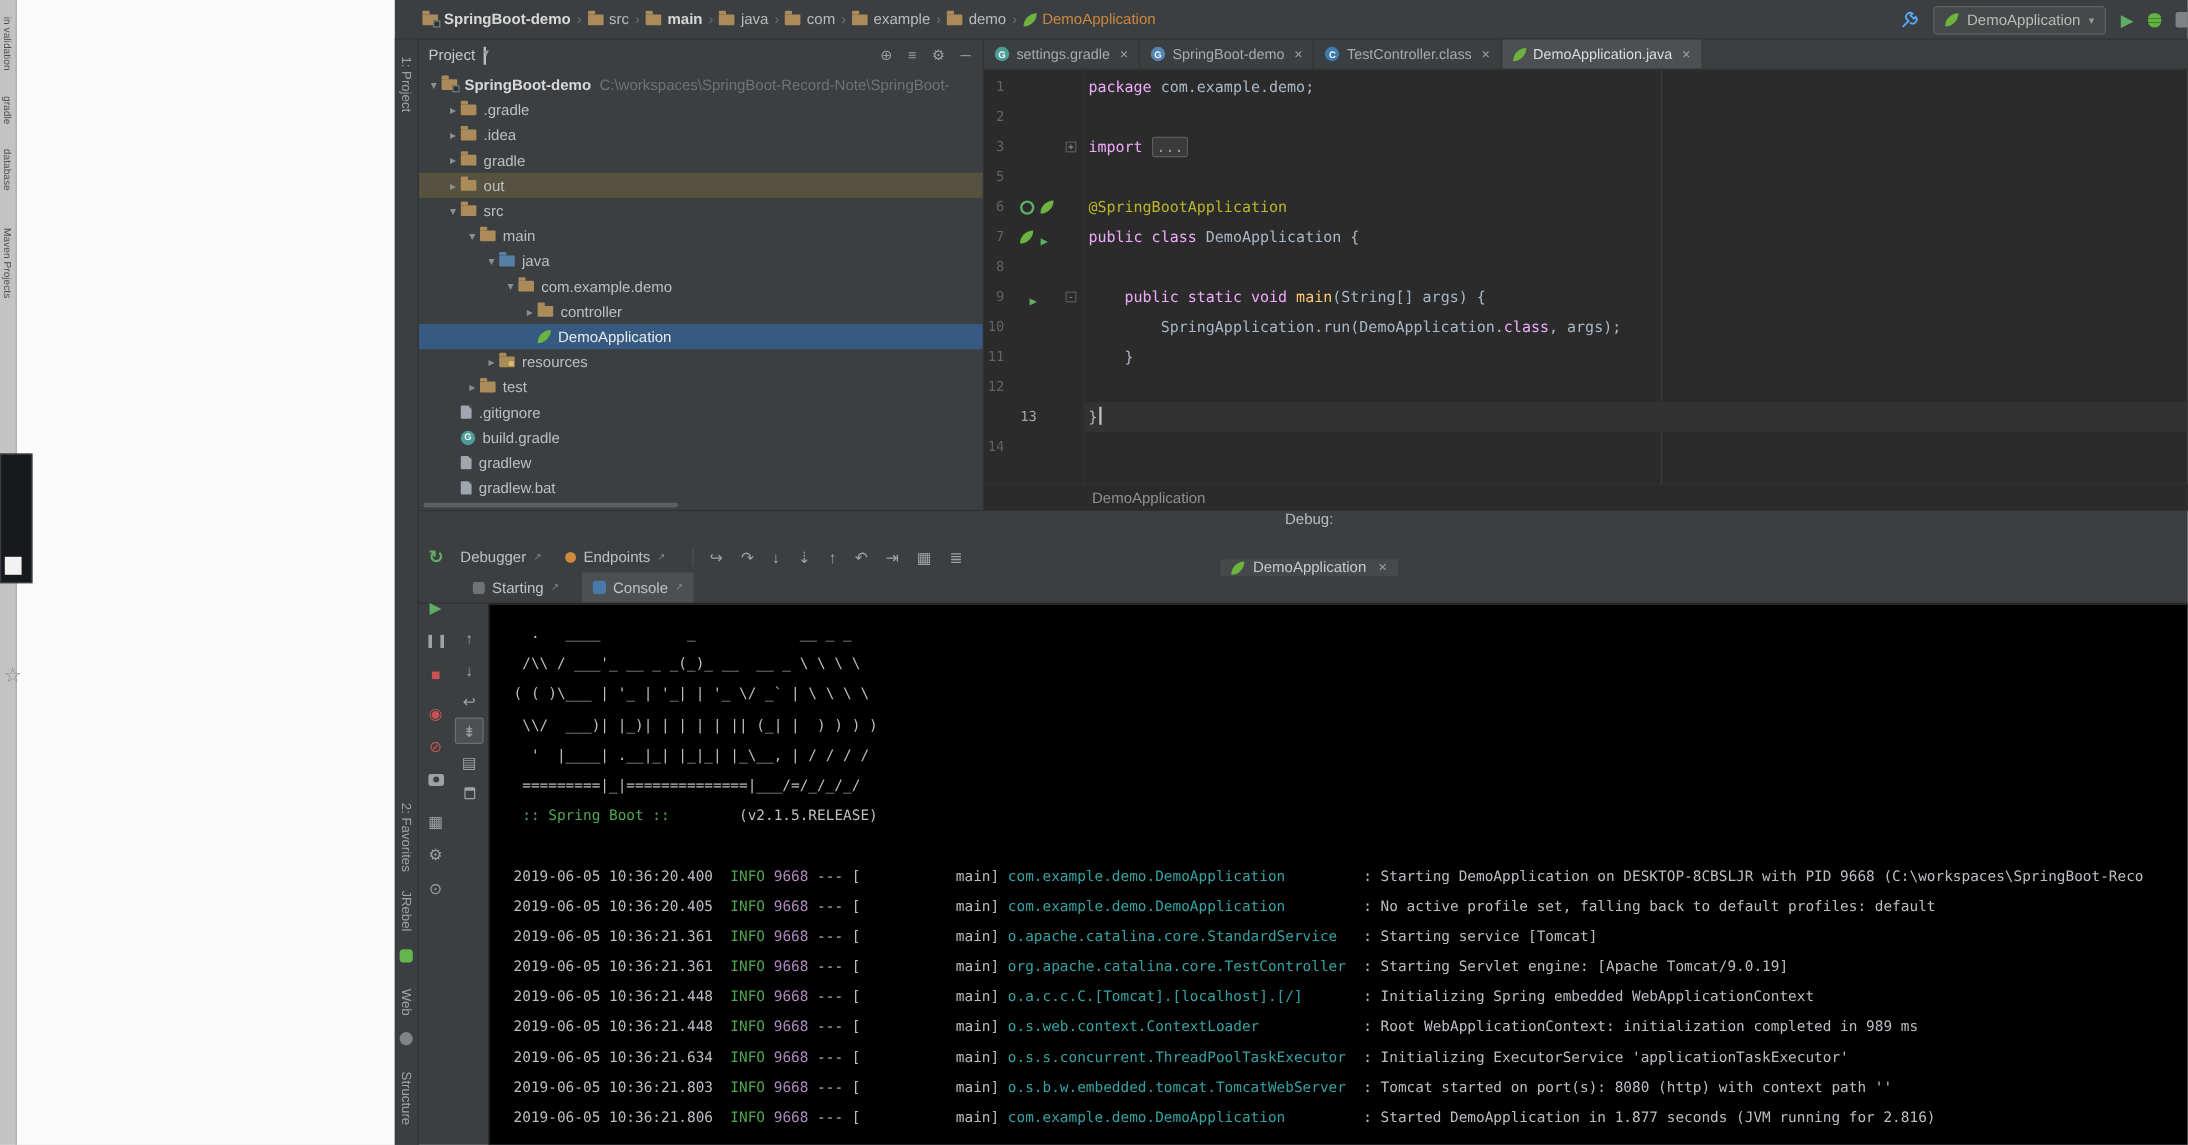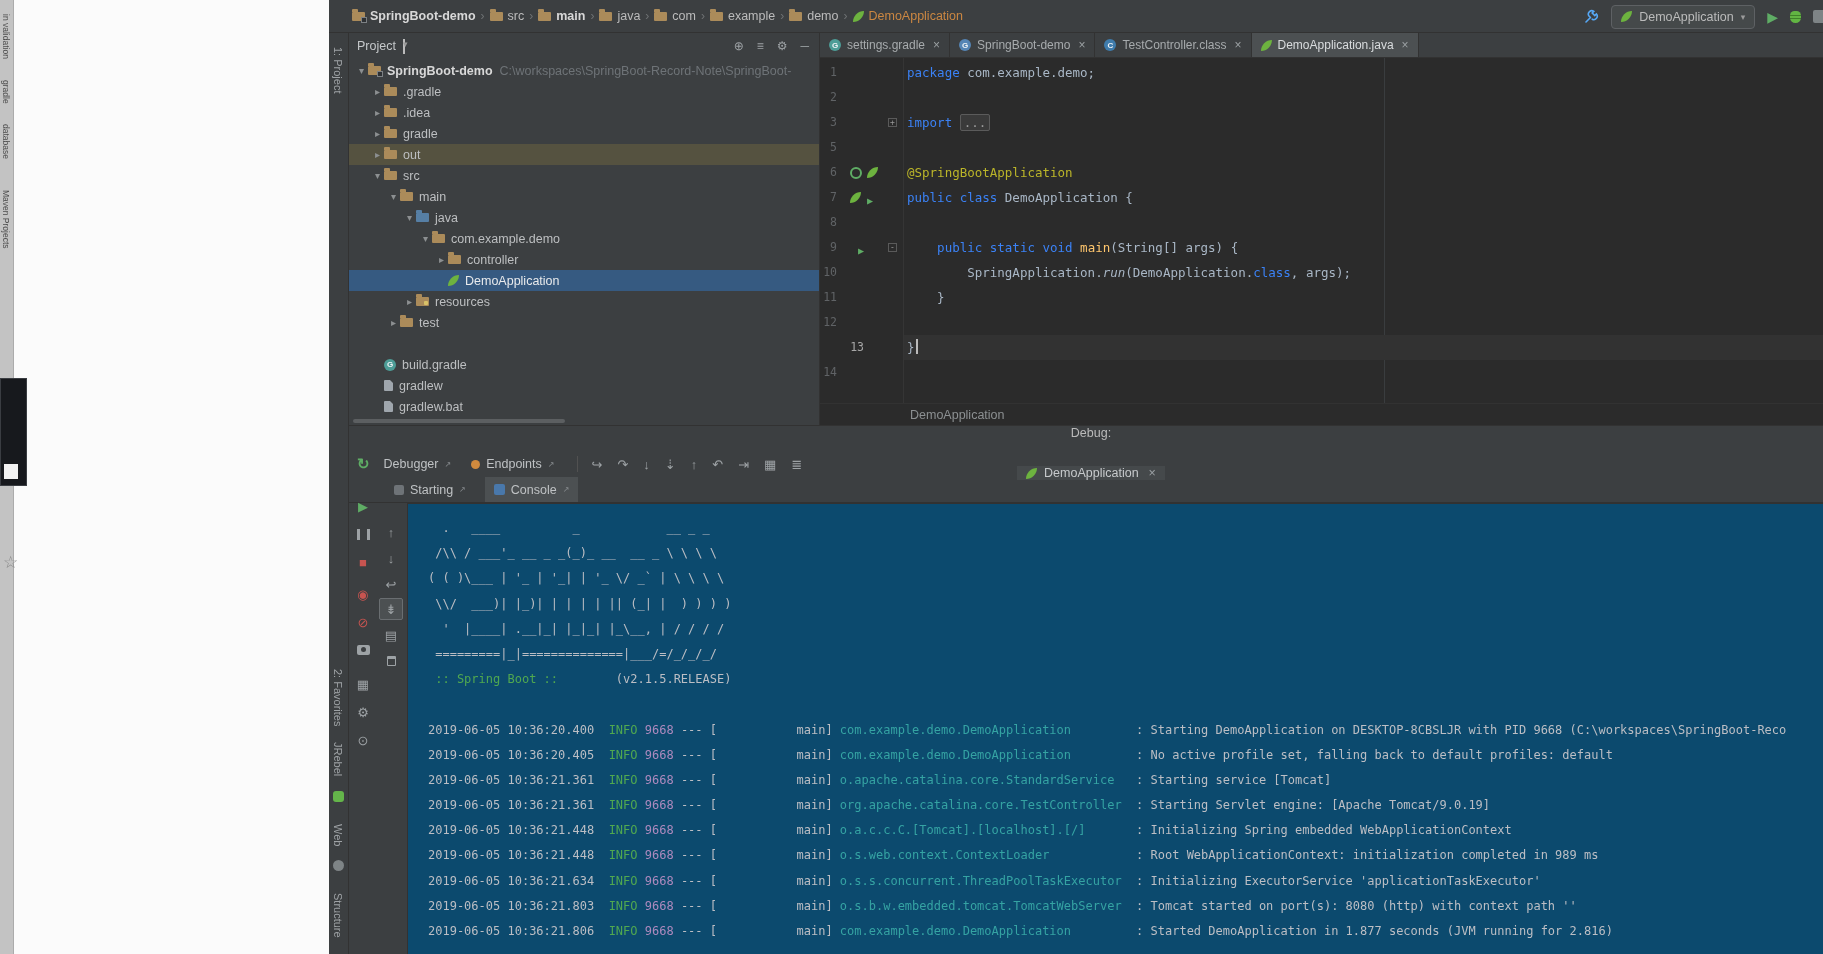--- a/index.html
+++ b/index.html
@@ -89,25 +89,25 @@
             font-family:"DejaVu Sans Mono",monospace;font-size:12.5px;}
   .gutter{position:absolute;left:0;top:0;width:84px;bottom:0;border-right:1px solid #353535;box-sizing:border-box;}
   .lnum{position:absolute;left:0;width:17px;text-align:right;color:#606366;font-size:11.5px;line-height:25px;height:25px;}
   .lnum.cur{color:#a7a7a7;padding-left:27px;}
   .gic{position:absolute;cursor:pointer;}
   .foldm{position:absolute;left:68px;width:9px;height:9px;border:1px solid #5a5a5a;color:#9a9a9a;font-size:8px;
          line-height:8px;text-align:center;box-sizing:border-box;background:#2b2b2b;cursor:pointer;}
   .code{position:absolute;left:84px;top:0;right:0;bottom:0;white-space:pre;}
   .cline{position:absolute;left:0;right:0;height:25px;line-height:25px;padding-left:3px;}
   .cline.curline{background:#323232;}
-  .tk-kw{color:#3b82f6;}
+  .tk-kw{color:#f0abfc;}
   .tk-pl{color:#a9b7c6;}
   .tk-ann{color:#bbb529;}
   .tk-meth{color:#ffc66d;}
-  .tk-it{color:#a9b7c6;font-style:italic;}
+  .tk-it{color:#a9b7c6;}
   .tk-fold{background:#3a3a3a;border:1px solid #5b5b5b;border-radius:2px;color:#9a9a9a;padding:0 3px;}
   .caret{display:inline-block;width:2px;height:15px;background:#bbbbbb;vertical-align:-2px;margin-left:1px;}
   .margin-guide{position:absolute;left:564px;top:0;bottom:0;width:1px;background:#3a3d3f;}
   .ecrumb{position:absolute;left:0;bottom:0;right:0;height:22px;background:#2b2b2b;border-top:1px solid #323232;
           display:flex;align-items:center;padding-left:90px;color:#8c9092;box-sizing:border-box;}
   
   .debug{position:absolute;left:20px;top:425px;width:1474px;height:529px;border-top:1px solid #323232;box-sizing:border-box;overflow:hidden;}
   .dhead{height:25px;display:flex;align-items:center;padding-left:10px;gap:26px;flex-direction:column;}
   .dtab{display:flex;align-items:center;gap:7px;height:25px;padding:0 9px;background:#45494b;cursor:pointer;color:#c7cacc;}
   .dtab .x{color:#9ba0a3;margin-left:3px;}
@@ -128,21 +128,21 @@
   #dcol2{left:30px;top:90px;bottom:0;}
   .dicon{position:absolute;left:0;width:24px;height:22px;display:flex;align-items:center;justify-content:center;
          color:#9da2a5;font-size:13px;cursor:pointer;border-radius:2px;box-sizing:border-box;}
   .dicon.sel{background:#4c5052;border:1px solid #6a6e71;}
   .dicon.green{color:#5fad65;}
   .dicon.red{color:#c75450;}
   .bars{width:7px;height:11px;border-left:3px solid #9da2a5;border-right:3px solid #9da2a5;box-sizing:content-box;}
   .cam{width:13px;height:10px;background:#9da2a5;border-radius:2px;position:relative;}
   .cam::after{content:"";position:absolute;left:4px;top:2px;width:5px;height:5px;border-radius:50%;background:#3c3f41;}
   .trash{width:9px;height:10px;border:1px solid #9da2a5;border-top:3px solid #9da2a5;border-radius:1px;box-sizing:border-box;}
-  .console{position:absolute;left:58px;top:77px;right:0;bottom:0;background:#0c4a6e;border-left:1px solid #323232;
+  .console{position:absolute;left:58px;top:77px;right:0;bottom:0;background:#000000;border-left:1px solid #323232;
            border-top:1px solid #323232;padding:12px 0 0 20px;box-sizing:border-box;overflow:hidden;
            font-family:"DejaVu Sans Mono",monospace;font-size:12px;}
   .cl{height:25.2px;line-height:25.2px;white-space:pre;}
   .cs-t{color:#bcbec4;}
   .cs-g{color:#50a850;text-align:center;}
   .cs-m{color:#ae8abe;}
   .cs-c{color:#35a3a3;}
 </style>
 </head>
 <body>
@@ -320,20 +320,26 @@
           <span class="tpad" style="width: 54px;"></span>
           <span class="chev">▸</span>
           <i class="ic ic-folder-resources"></i>
           <span class="tlabel">resources</span>
         </div>
         <div class="trow" style="top: 252px;">
           <span class="tpad" style="width: 38px;"></span>
           <span class="chev">▸</span>
           <i class="ic ic-folder"></i>
           <span class="tlabel">test</span>
+        </div>
+        <div class="trow" style="top: 273px;">
+          <span class="tpad" style="width: 22px;"></span>
+          <span class="chev"></span>
+          <i class="ic ic-file"></i>
+          <span class="tlabel">.gitignore</span>
         </div>
         <div class="trow" style="top: 294px;">
           <span class="tpad" style="width: 22px;"></span>
           <span class="chev"></span>
           <i class="ic ic-gradle"></i>
           <span class="tlabel">build.gradle</span>
         </div>
         <div class="trow" style="top: 315px;">
           <span class="tpad" style="width: 22px;"></span>
           <span class="chev"></span>

